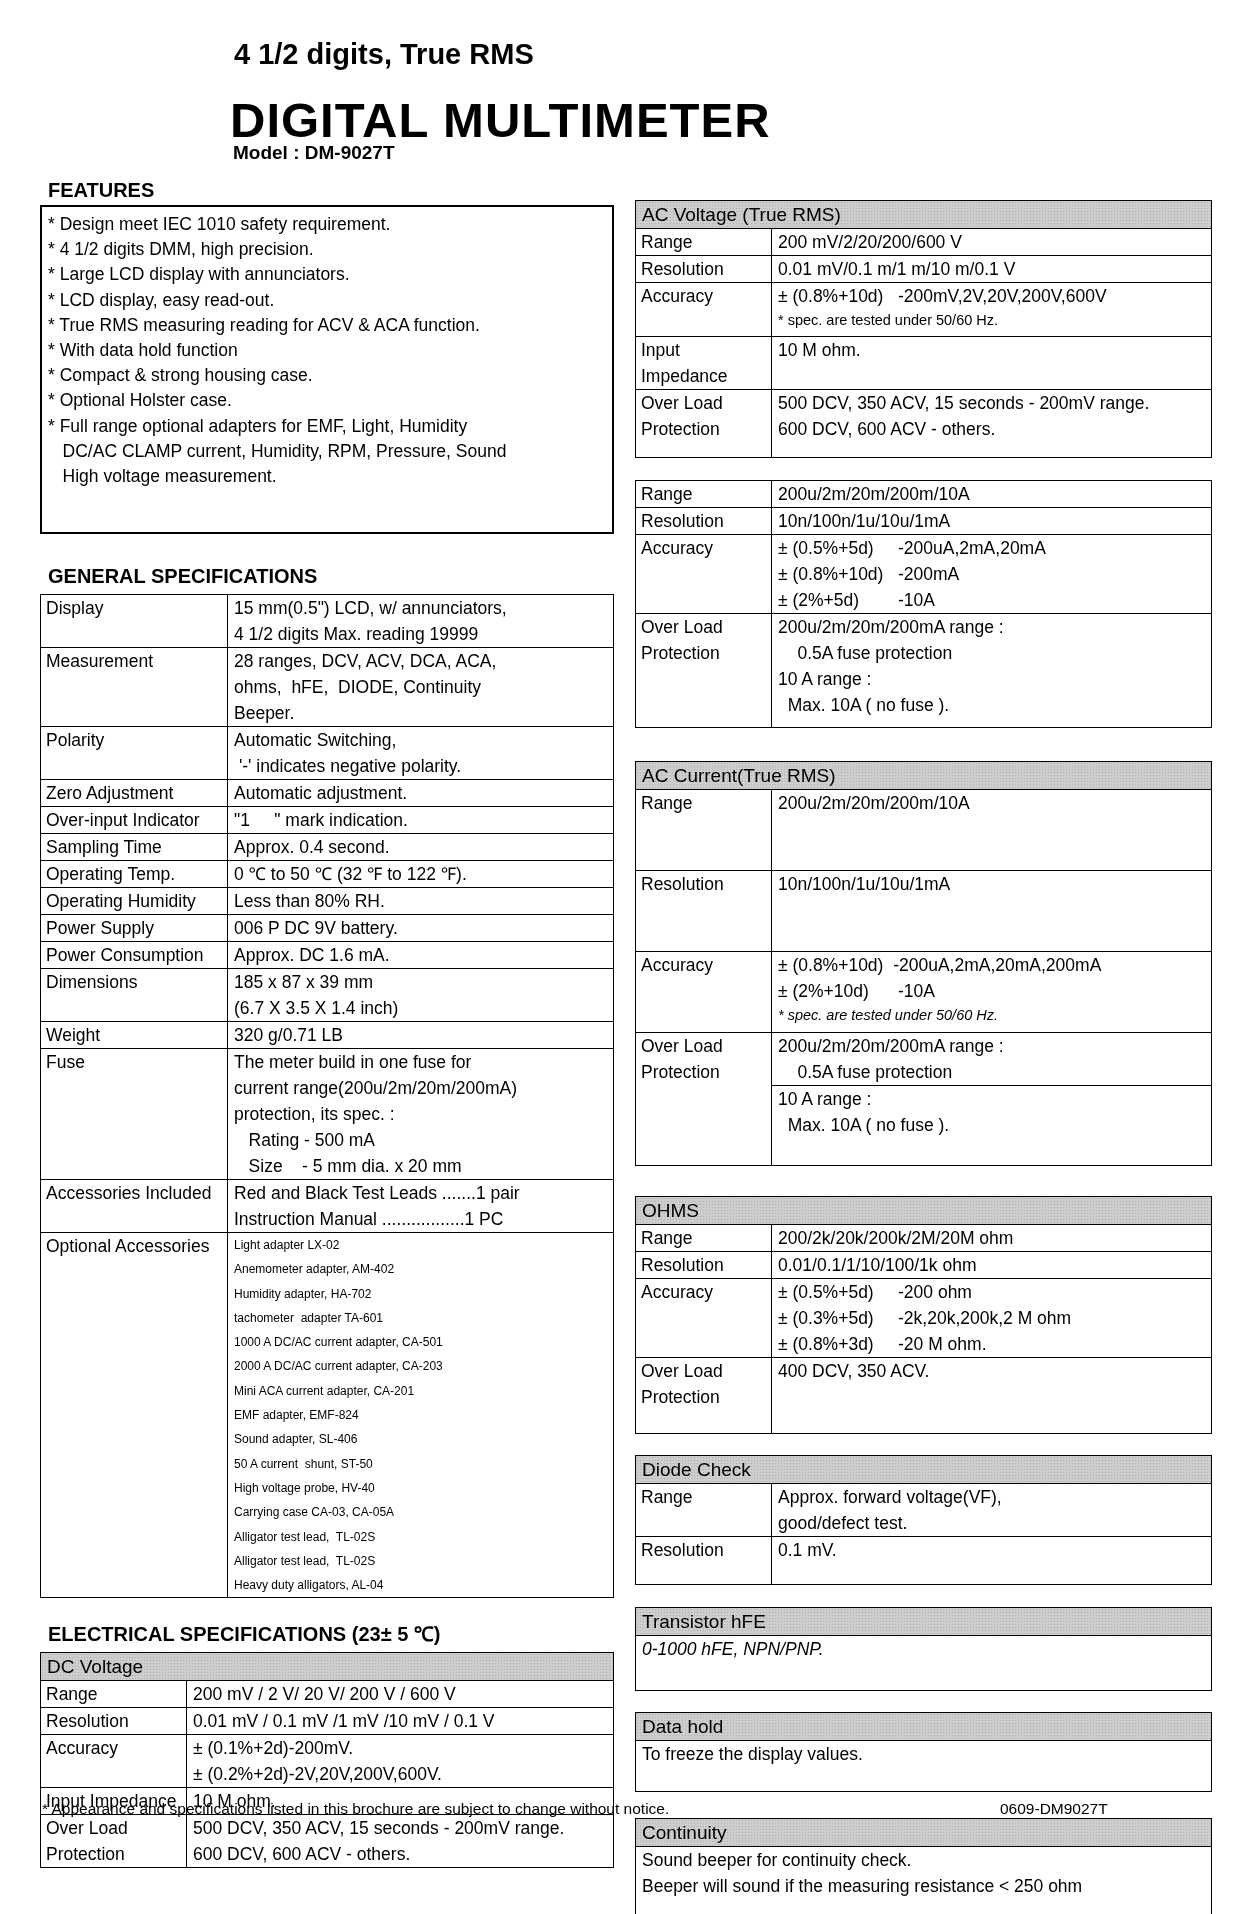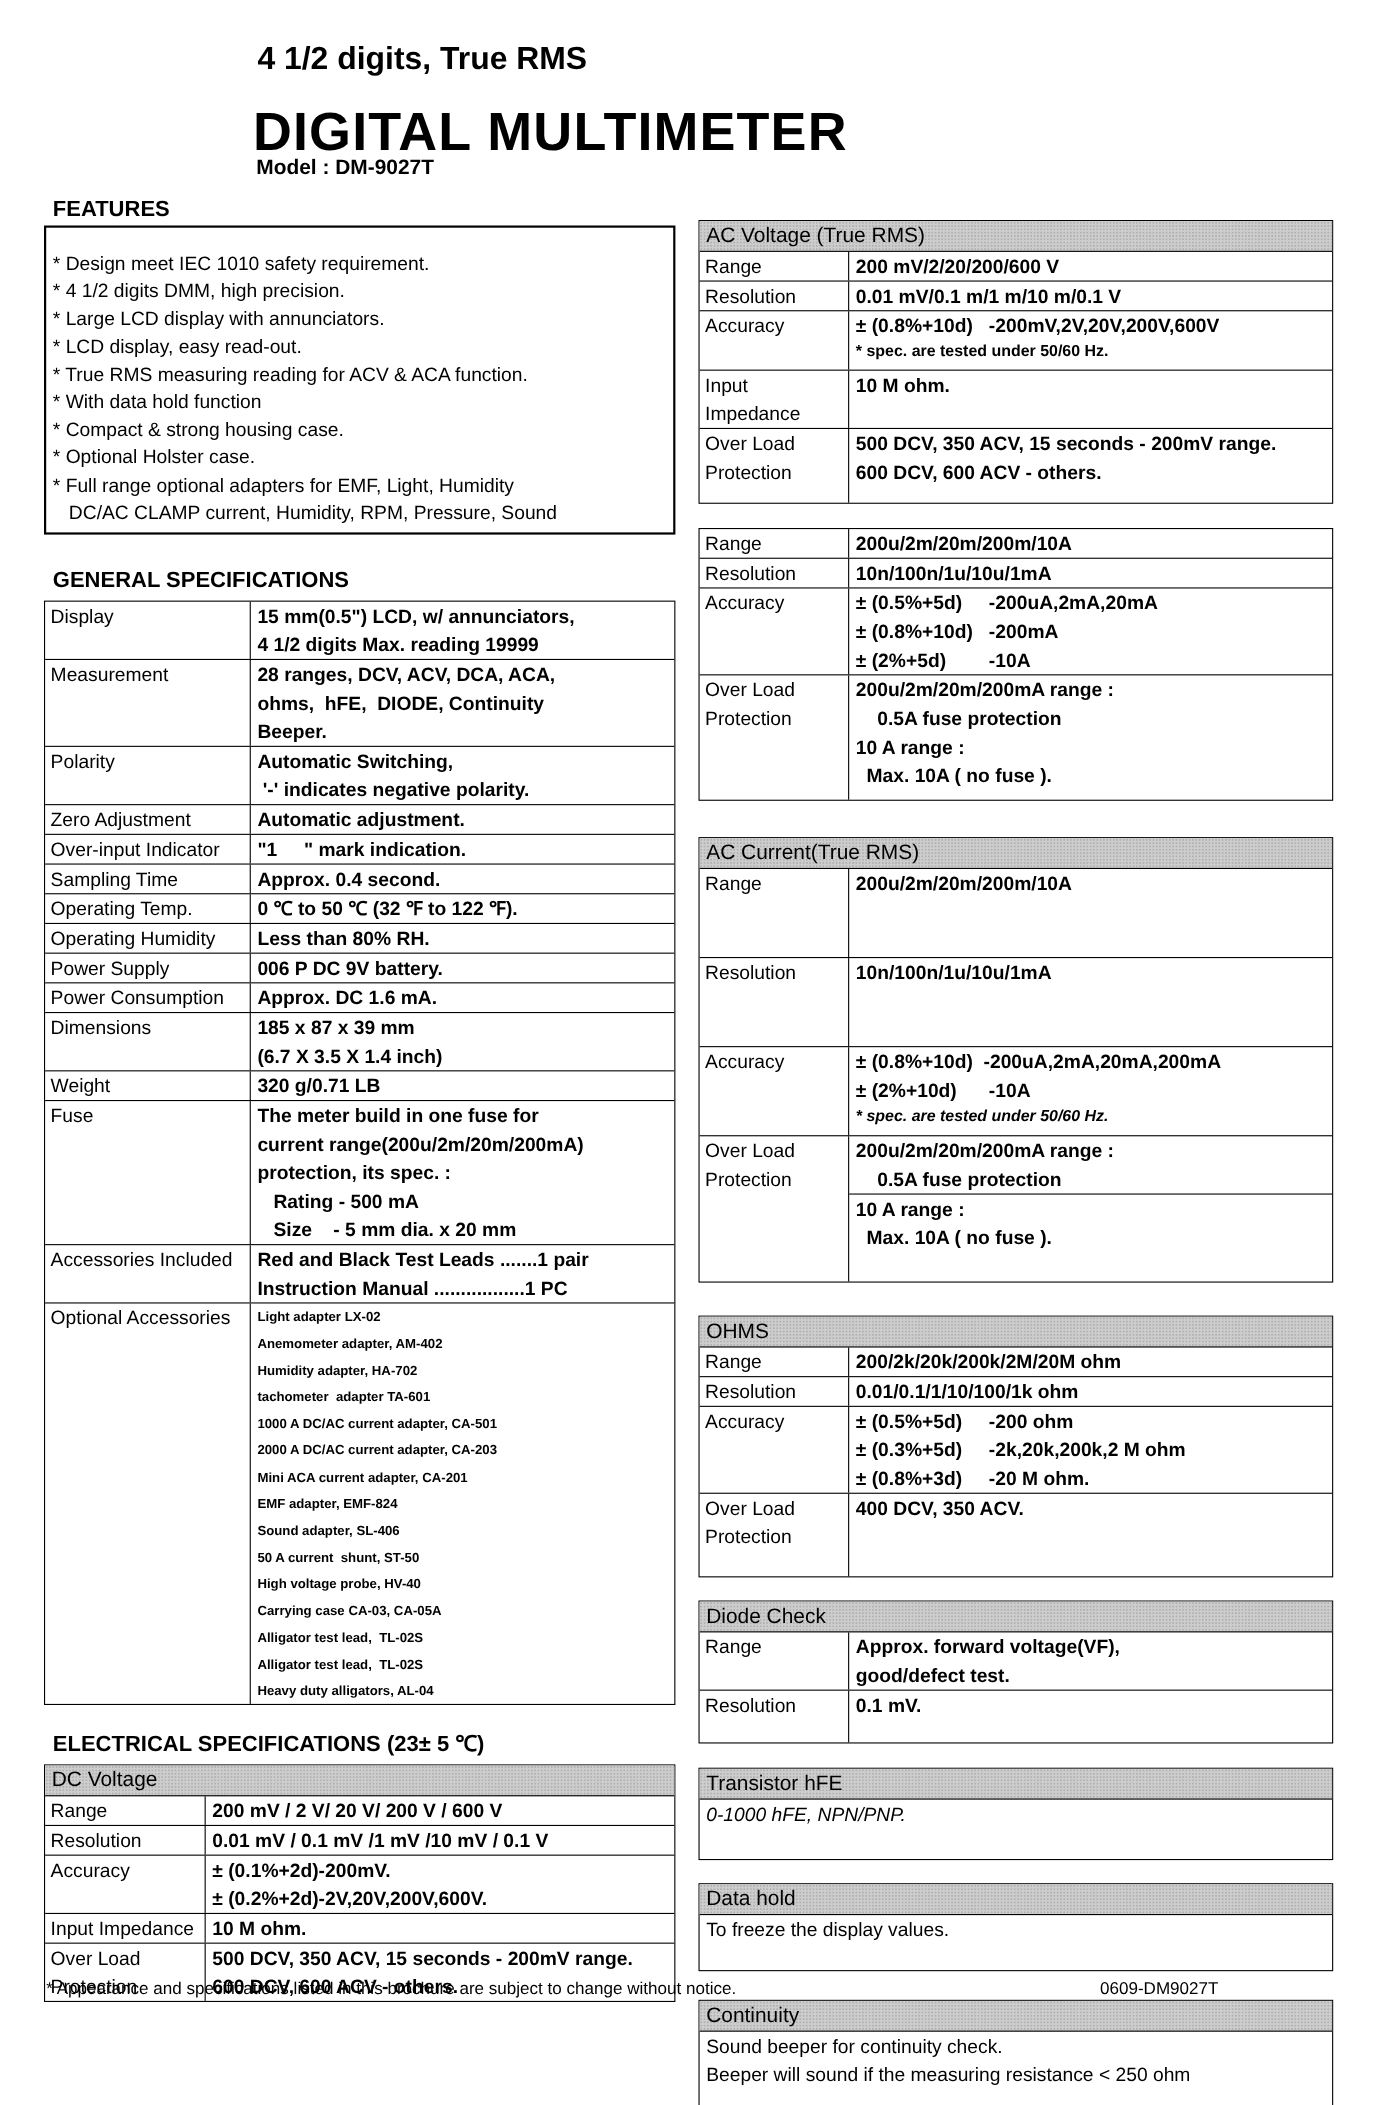--- a/index.html
+++ b/index.html
@@ -22,38 +22,38 @@
   
   .col-left  { position: absolute; left: 40px;  top: 178px; width: 574px; }
   .col-right { position: absolute; left: 635px; top: 200px; width: 577px; }
 
   .heading { font-weight: bold; font-size: 20px; line-height: 24px; padding-left: 8px; }
   #h-features   { margin-bottom: 3px; }
   #h-general    { margin-top: 30px; margin-bottom: 6px; }
   #h-electrical { margin-top: 24px; margin-bottom: 6px; }
 
   
-  .features-box { border: 2px solid #000; height: 281px; padding: 20px 6px; overflow: hidden; }
+  .features-box { border: 2px solid #000; height: 329px; padding: 5px 6px; overflow: hidden; }
   .feat-line { font-size: 17.5px; line-height: 25.2px; white-space: pre-wrap; }
 
   
   .sec { border: 1px solid #000; background: #fff; --lblw: 136px; }
   .bar {
     height: 28px; line-height: 27px; font-size: 19px; padding: 0 6px;
     border-bottom: 1px solid #000;
     background-color: #cdcdcd;
     background-image: radial-gradient(#b0b0b0 0.8px, rgba(0,0,0,0) 1px);
     background-size: 3px 3px;
     overflow: hidden;
   }
   .spec-row { display: flex; }
   .spec-row + .spec-row { border-top: 1px solid #000; }
   .lbl { flex: none; width: var(--lblw); border-right: 1px solid #000; padding: 0 5px; font-size: 17.5px; line-height: 26px; }
   .val { flex: 1; min-width: 0; display: flex; flex-direction: column; }
-  .part { padding: 0 6px; flex: 1; font-weight: bold; }
+  .part { padding: 0 6px; flex: 1; }
   .part + .part { border-top: 1px solid #000; flex: none; }
   .vline { font-size: 17.5px; line-height: 26px; white-space: pre-wrap; }
   .vline.note   { font-size: 14.5px; line-height: 23px; }
   .vline.note-i { font-size: 14.5px; line-height: 23px; font-style: italic; }
   .vline.sm     { font-size: 12px; line-height: 24.3px; }
   .plain { padding: 0 6px; }
 
   #sec-general    { --lblw: 187px; }
   #sec-dc_voltage { --lblw: 146px; }
 

